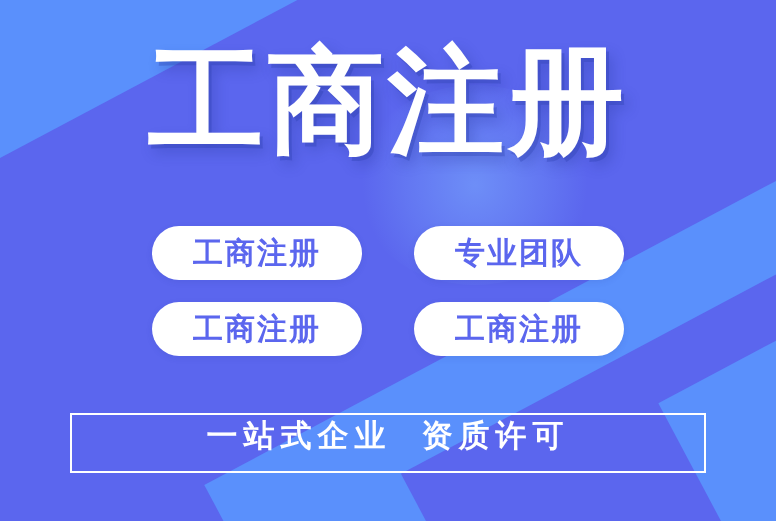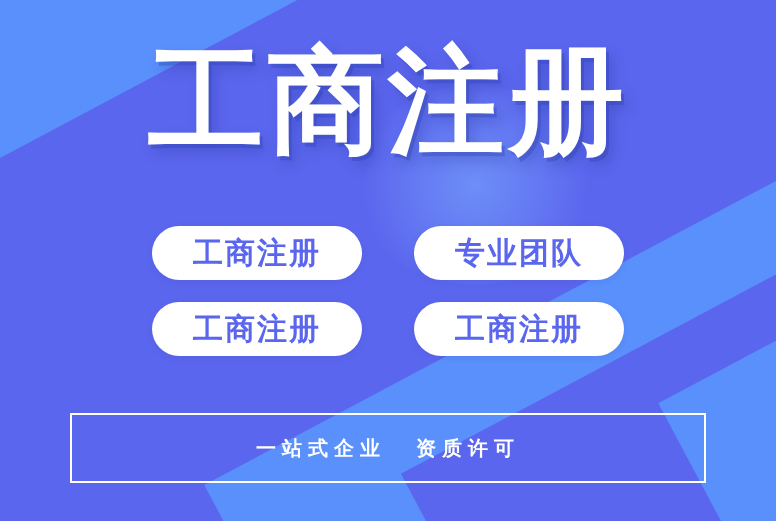--- a/index.html
+++ b/index.html
@@ -95,29 +95,28 @@
     box-shadow: 0 2px 6px rgba(40,55,150,0.12);
     cursor: pointer;
   }
 
   
   .banner {
     position: absolute;
     left: 70px;
     top: 413px;
     width: 636px;
-    height: 70px;
+    height: 60px;
     border: 2px solid #ffffff;
     box-sizing: border-box;
     display: flex;
-    align-items: center;
     justify-content: center;
     gap: 30px;
     color: #ffffff;
-    font-size: 20px;
+    font-size: 31px;
     font-weight: bold;
     letter-spacing: 6px;
   }
   .banner-item { white-space: nowrap; }
 </style>
 </head>
 <body>
 
 <div id="poster">
 

